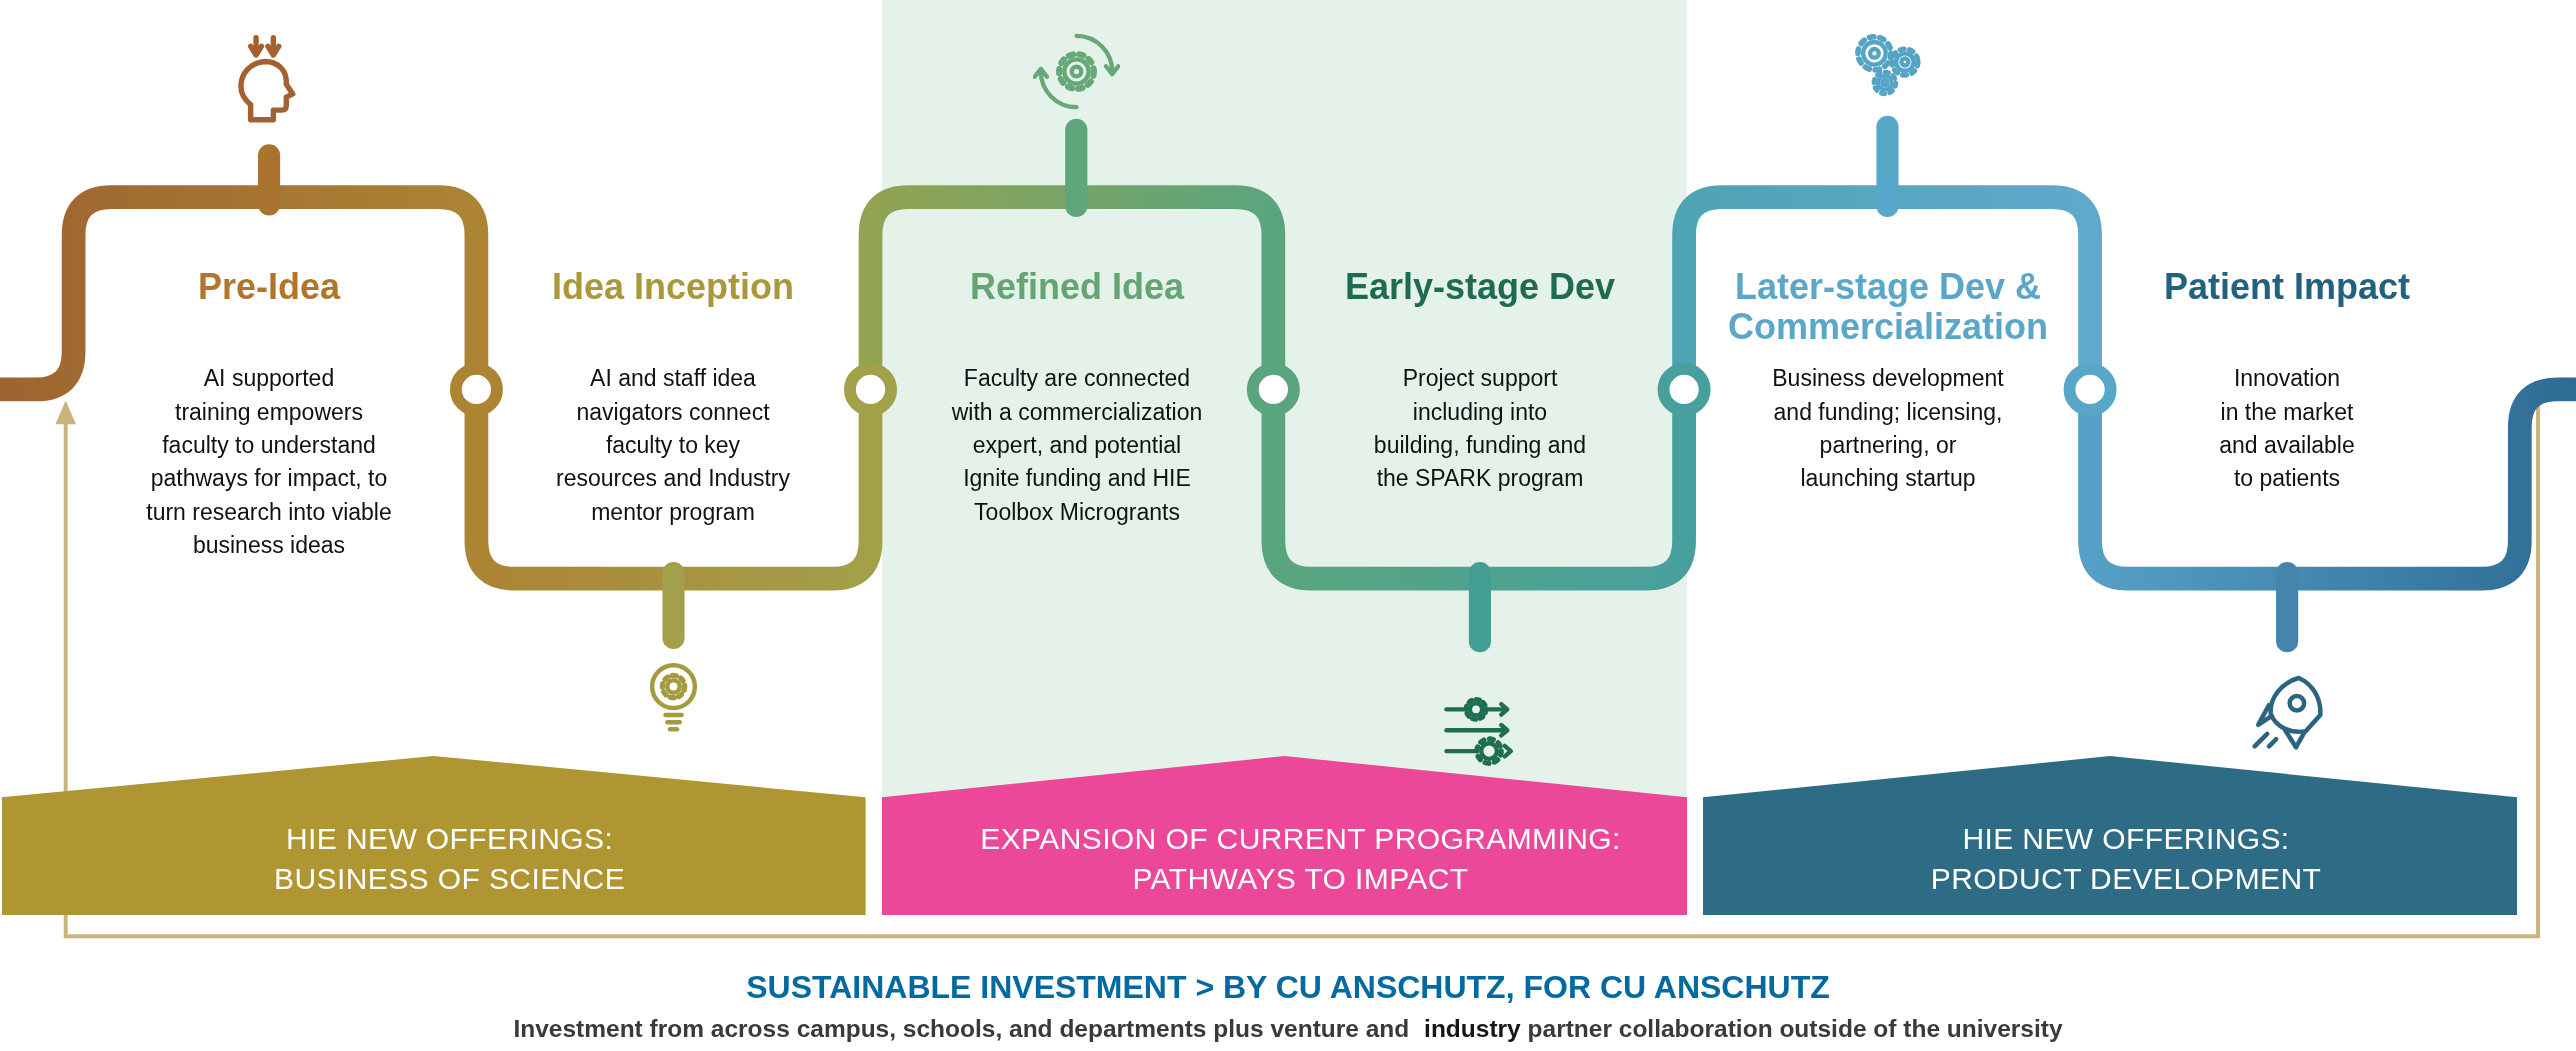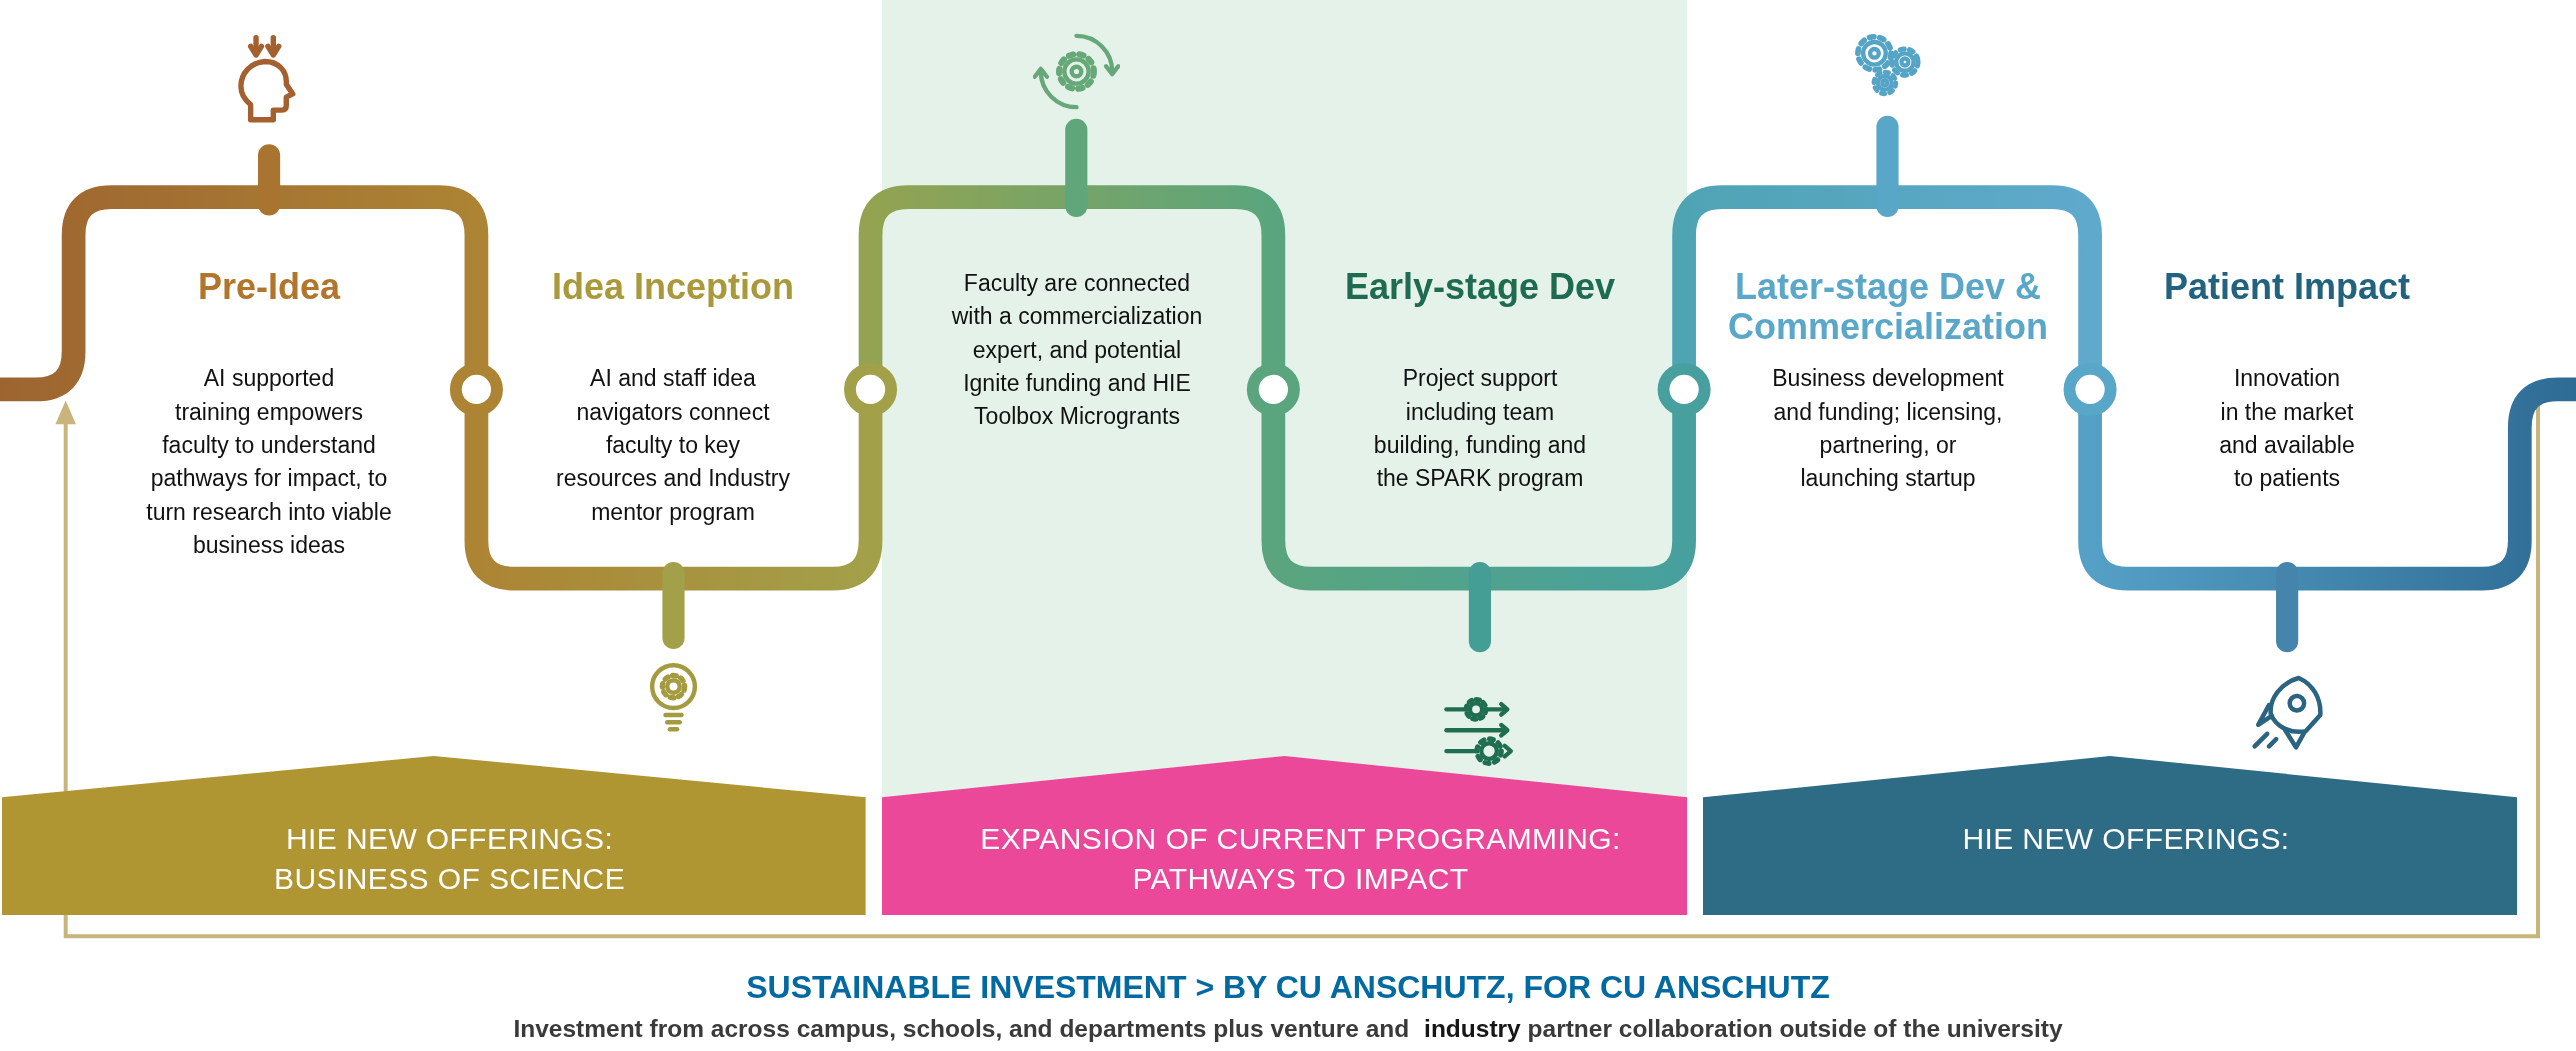--- a/index.html
+++ b/index.html
@@ -179,30 +179,31 @@
   </div>
   <div class="stage" style="left:491px;width:364px">
     <h2 class="stage-title t2">Idea Inception</h2>
     <p class="stage-body">AI and staff idea
 navigators connect
 faculty to key
 resources and Industry
 mentor program</p>
   </div>
   <div class="stage" style="left:871px;width:412px">
+    <h2 class="stage-title t3">Refined Idea</h2>
     <p class="stage-body">Faculty are connected
 with a commercialization
 expert, and potential
 Ignite funding and HIE
 Toolbox Microgrants</p>
   </div>
   <div class="stage" style="left:1298px;width:364px">
     <h2 class="stage-title t4">Early-stage Dev</h2>
     <p class="stage-body">Project support
-including team
+including into
 building, funding and
 the SPARK program</p>
   </div>
   <div class="stage" style="left:2121px;width:332px">
     <h2 class="stage-title t6">Patient Impact</h2>
     <p class="stage-body">Innovation
 in the market
 and available
 to patients</p>
   </div>
@@ -223,20 +224,21 @@
   </div>
   <div class="banner banner-green">
     <div class="banner-text">
       <div>EXPANSION OF CURRENT PROGRAMMING:</div>
       <div>PATHWAYS TO IMPACT</div>
     </div>
   </div>
   <div class="banner banner-blue">
     <div class="banner-text">
       <div>HIE NEW OFFERINGS:</div>
+      <div>PRODUCT DEVELOPMENT</div>
     </div>
   </div>
 
   <div class="footer-line1">SUSTAINABLE INVESTMENT &gt; BY CU ANSCHUTZ, FOR CU ANSCHUTZ</div>
   <div class="footer-line2"><span>Investment from across campus, schools, and departments plus venture and </span><span class="strong">industry</span><span> partner collaboration outside of the university</span></div>
 
 </div>
 
 
 </body></html>

